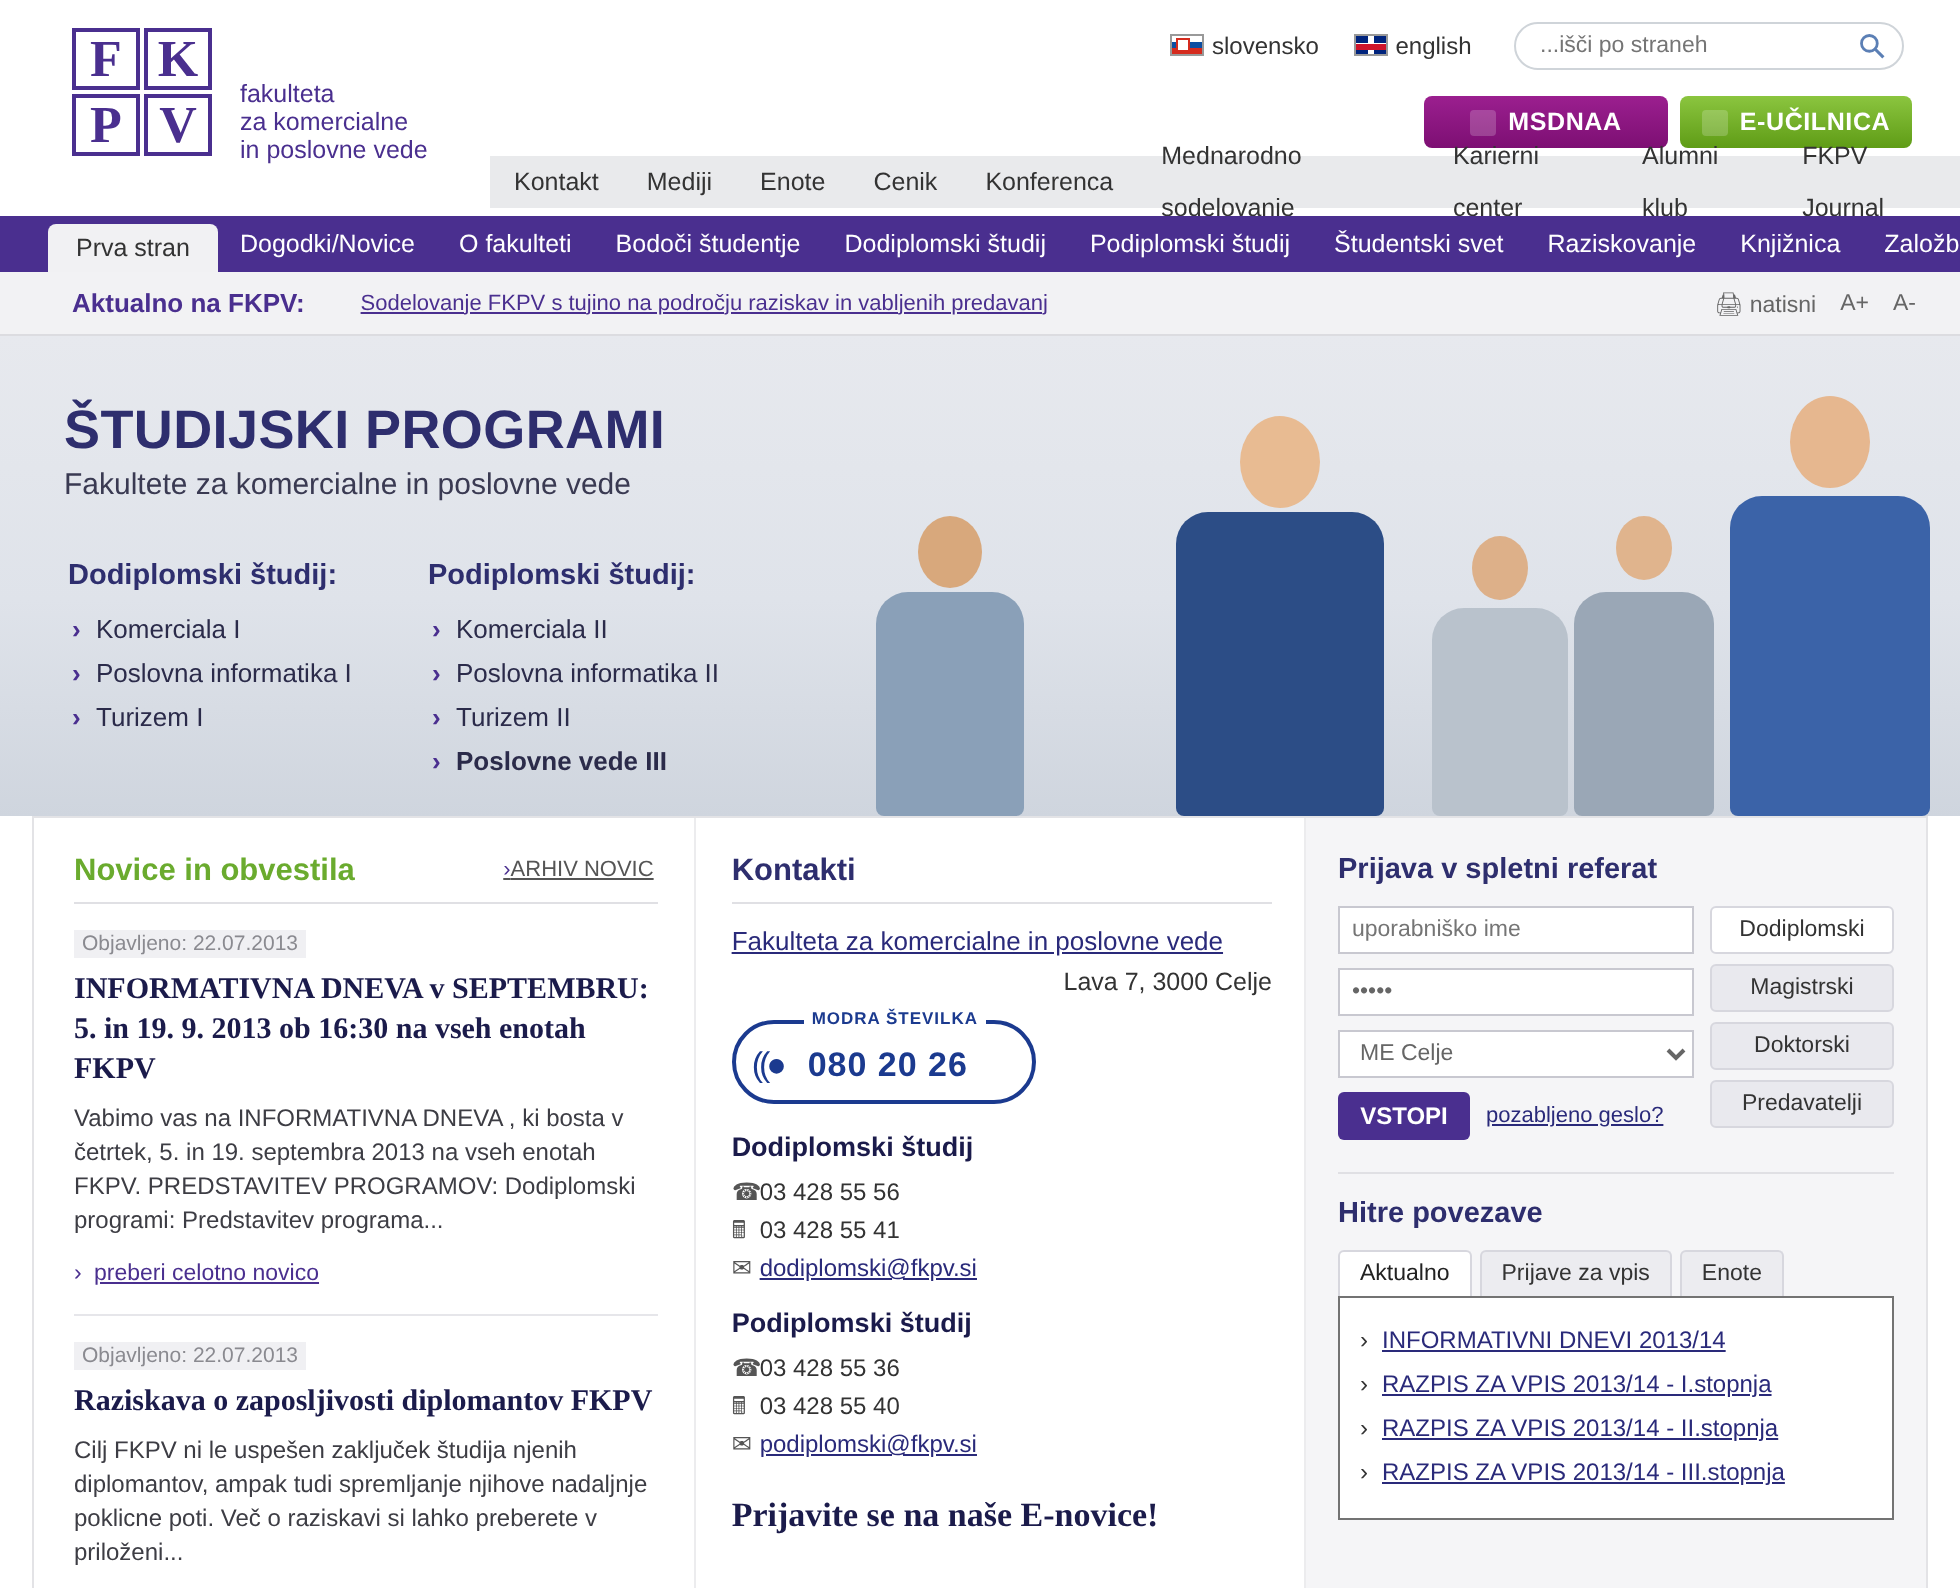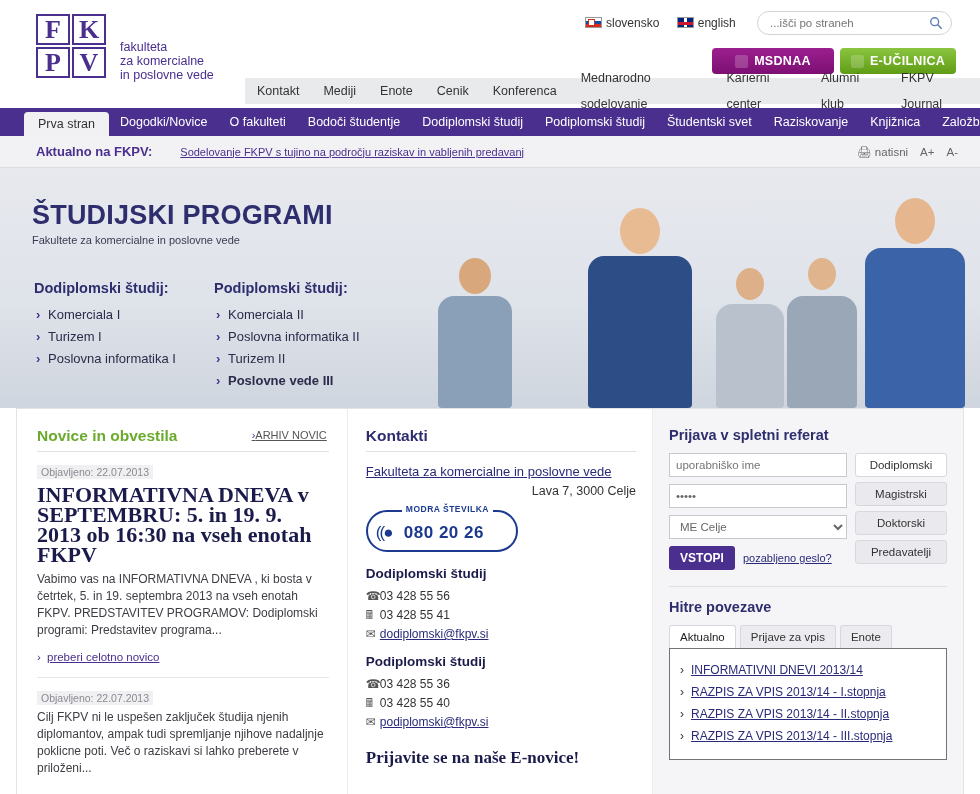--- a/index.html
+++ b/index.html
@@ -70,21 +70,21 @@
     background: #f2f2f4; border-bottom: 1px solid #dcdce0; display: flex; align-items: center; }
   .aktualno .lbl { color: #4a2f8f; font-weight: bold; font-size: 13px; margin-left: 36px; }
   .aktualno .tick { color: #4a2f8f; font-size: 11px; margin-left: 28px; text-decoration: underline; }
   .aktualno .tools { position: absolute; right: 22px; font-size: 11.5px; color: #666; display: flex; align-items: center; gap: 12px; }
   .aktualno .tools a { color: #666; text-decoration: none; }
 
   
   .hero { position: absolute; left: 0; right: 0; top: 168px; height: 240px; overflow: hidden;
     background: linear-gradient(to bottom, #e7e9ee 0%, #dfe3ea 55%, #cfd5de 100%); }
   .hero h1 { position: absolute; left: 32px; top: 32px; margin: 0; font-size: 27px; color: #2e2e6e; font-weight: bold; letter-spacing: .2px; text-align: right; }
-  .hero h2 { position: absolute; left: 32px; top: 66px; margin: 0; font-size: 11px; color: #3a3a52; font-weight: normal; }
+  .hero h2 { position: absolute; left: 32px; top: 66px; margin: 0; font-size: 15px; color: #3a3a52; font-weight: normal; }
   .col-title { position: absolute; font-size: 14.5px; color: #2e2e6e; font-weight: bold; }
   .col-a { left: 34px; top: 112px; }
   .col-b { left: 214px; top: 112px; }
   .hero ul { list-style: none; margin: 0; padding: 0; position: absolute; }
   .hero ul.l1 { left: 34px; top: 136px; }
   .hero ul.l2 { left: 214px; top: 136px; }
   .hero ul li { font-size: 13px; color: #2b2b4a; line-height: 22px; padding-left: 14px; position: relative; }
   .hero ul li:before { content: "\203A"; position: absolute; left: 2px; color: #4a2f8f; font-weight: bold; }
   .hero ul li.bold { font-weight: bold; }
   .hero-people { position: absolute; right: 10px; top: 10px; width: 560px; height: 230px; }
@@ -101,21 +101,21 @@
   .col-contact { width: 310px; padding: 18px 16px 0 18px; border-right: 1px solid #ececee; }
   .col-right { flex: 1; background: #f5f5f7; padding: 18px 16px 0 16px; }
 
   .sec-title { color: #6aab2e; font-size: 15.5px; font-weight: bold; margin: 0 0 6px 0; }
   .sec-title.blue { color: #2e2e6e; }
   .arhiv { position: absolute; right: 20px; top: 20px; font-size: 11px; color: #555; }
   .arhiv:before { content: "\203A "; color: #4a2f8f; }
   .rule { height: 1px; background: #e0e0e4; margin: 6px 0 10px 0; }
 
   .pub { font-size: 10.5px; color: #8a8a90; background: #f0f0f3; display: inline-block; padding: 1px 4px; margin-bottom: 4px; }
-  .news-h { font-family: "Liberation Serif", serif; font-size: 22px; color: #1b1b4b; font-weight: bold; line-height: 20px; margin: 2px 0 6px 0; }
+  .news-h { font-family: "Liberation Serif", serif; font-size: 15px; color: #1b1b4b; font-weight: bold; line-height: 20px; margin: 2px 0 6px 0; }
   .news-p { font-size: 12px; color: #3d3d44; line-height: 17px; margin: 0 0 8px 0; }
   .more { font-size: 11.5px; color: #4a2f8f; text-decoration: underline; padding-left: 10px; position: relative; display: inline-block; }
   .more:before { content: "\203A"; position: absolute; left: 0; text-decoration: none; }
   .news-sep { height: 1px; background: #e6e6ea; margin: 12px 0 10px 0; }
 
   .link-u { color: #2a2a7a; text-decoration: underline; font-size: 13px; }
   .addr { font-size: 12.5px; color: #333; margin: 4px 0 12px 0; text-align: right; }
   .modra { width: 152px; height: 42px; border: 2px solid #1b3a8f; border-radius: 21px; position: relative; margin: 6px 0 14px 0; }
   .modra .cap { position: absolute; top: -8px; left: 34px; background: #fff; padding: 0 4px; font-size: 8.5px; color: #1b3a8f; letter-spacing: .5px; font-weight: bold; }
   .modra .num { position: absolute; left: 36px; top: 11px; font-size: 17px; font-weight: bold; color: #1b3a8f; letter-spacing: .5px; }
@@ -252,22 +252,22 @@
         <div class="body" style="width:100px; height:160px; background:#3b63a8;"></div>
       </div>
     </div>
 
     <h1>ŠTUDIJSKI PROGRAMI</h1>
     <h2>Fakultete za komercialne in poslovne vede</h2>
 
     <div class="col-title col-a">Dodiplomski študij:</div>
     <ul class="l1">
       <li>Komerciala I</li>
+      <li>Poslovna informatika I</li>
       <li>Turizem I</li>
-      <li>Poslovna informatika I</li>
     </ul>
 
     <div class="col-title col-b">Podiplomski študij:</div>
     <ul class="l2">
       <li>Komerciala II</li>
       <li>Poslovna informatika II</li>
       <li>Turizem II</li>
       <li class="bold">Poslovne vede III</li>
     </ul>
 
@@ -284,20 +284,21 @@
         <div class="pub">Objavljeno: 22.07.2013</div>
         <div class="news-h">INFORMATIVNA DNEVA v SEPTEMBRU: 5. in 19. 9. 2013 ob 16:30 na vseh enotah FKPV</div>
         <div class="news-p">Vabimo vas na INFORMATIVNA DNEVA , ki bosta v četrtek, 5. in 19. septembra 2013 na vseh enotah FKPV. PREDSTAVITEV PROGRAMOV: Dodiplomski programi: Predstavitev programa...</div>
         <a class="more" href="#">preberi celotno novico</a>
       </div>
 
       <div class="news-sep"></div>
 
       <div>
         <div class="pub">Objavljeno: 22.07.2013</div>
+        <div class="news-h">Raziskava o zaposljivosti diplomantov FKPV</div>
         <div class="news-p">Cilj FKPV ni le uspešen zaključek študija njenih diplomantov, ampak tudi spremljanje njihove nadaljnje poklicne poti.  Več o raziskavi si lahko preberete v priloženi...</div>
         
       </div>
     </div>
 
     <div class="col-contact">
       <div class="sec-title blue">Kontakti</div>
       <div class="rule"></div>
 
       <a class="link-u" href="#">Fakulteta za komercialne in poslovne vede</a>

